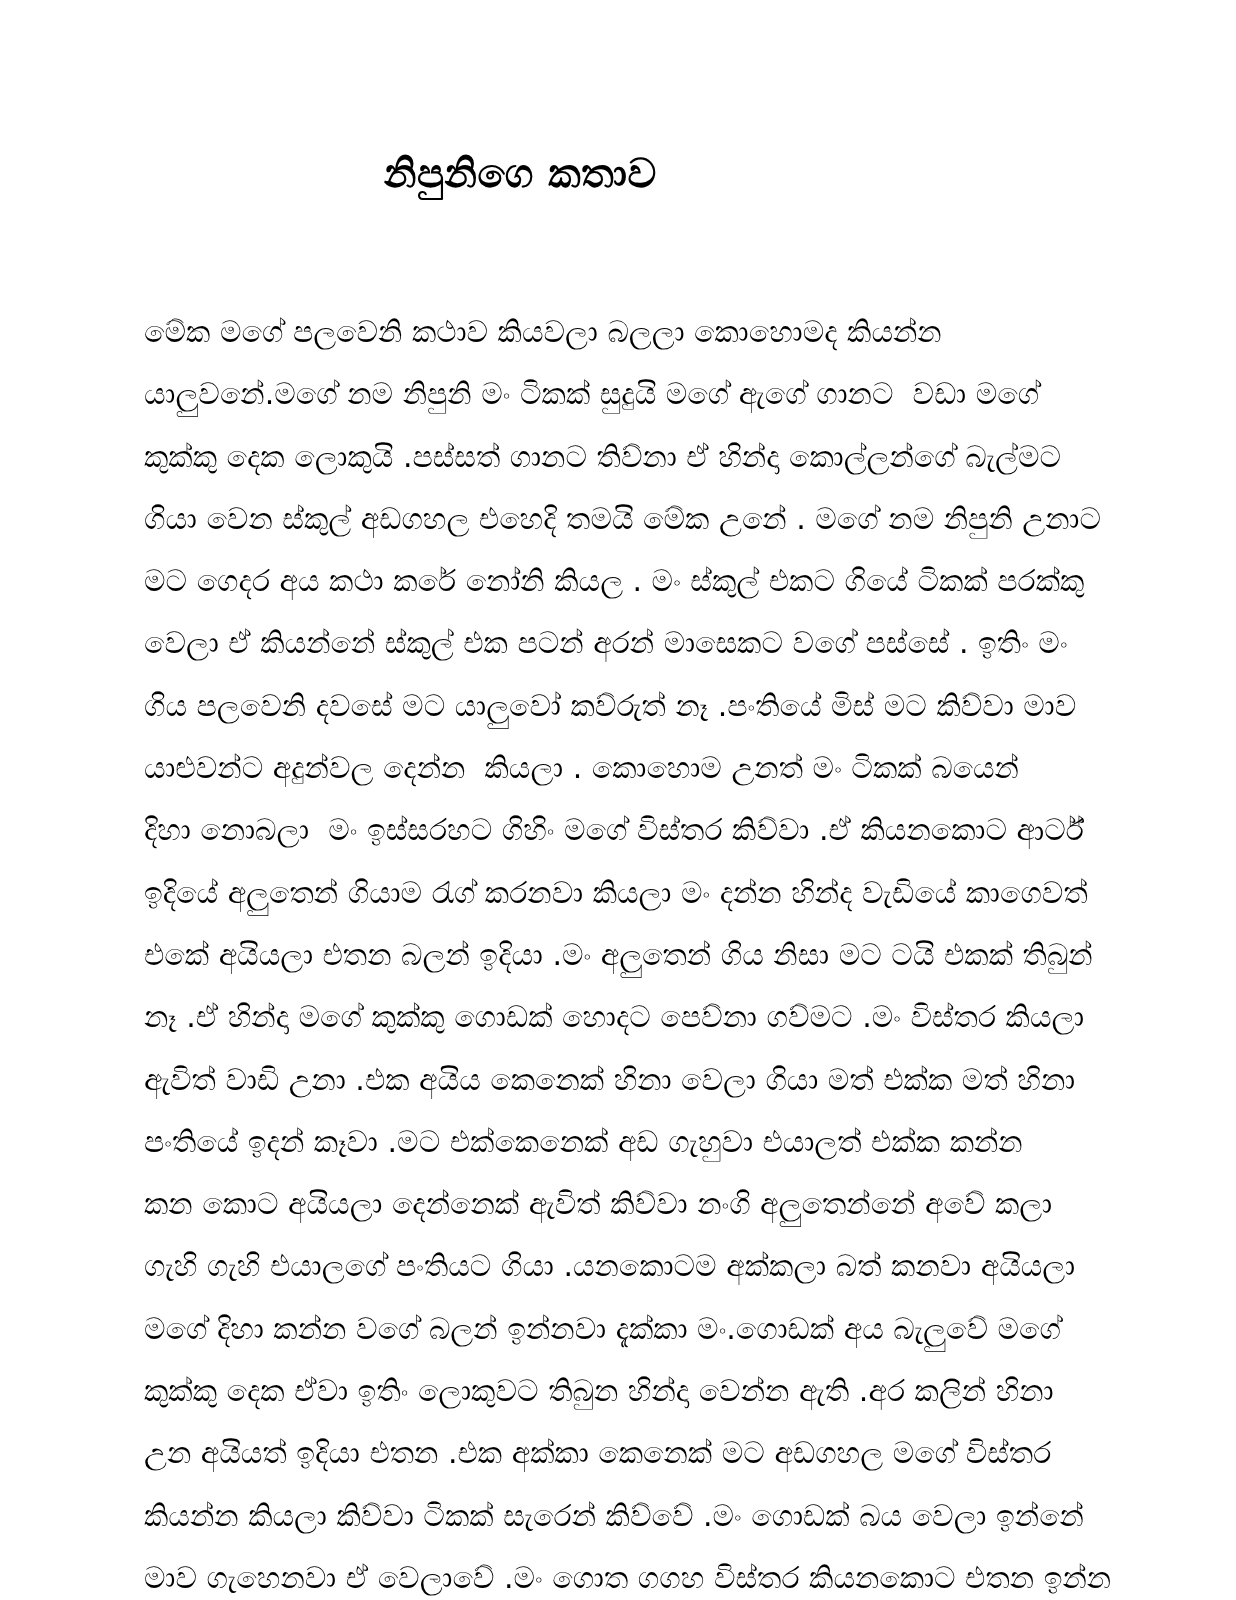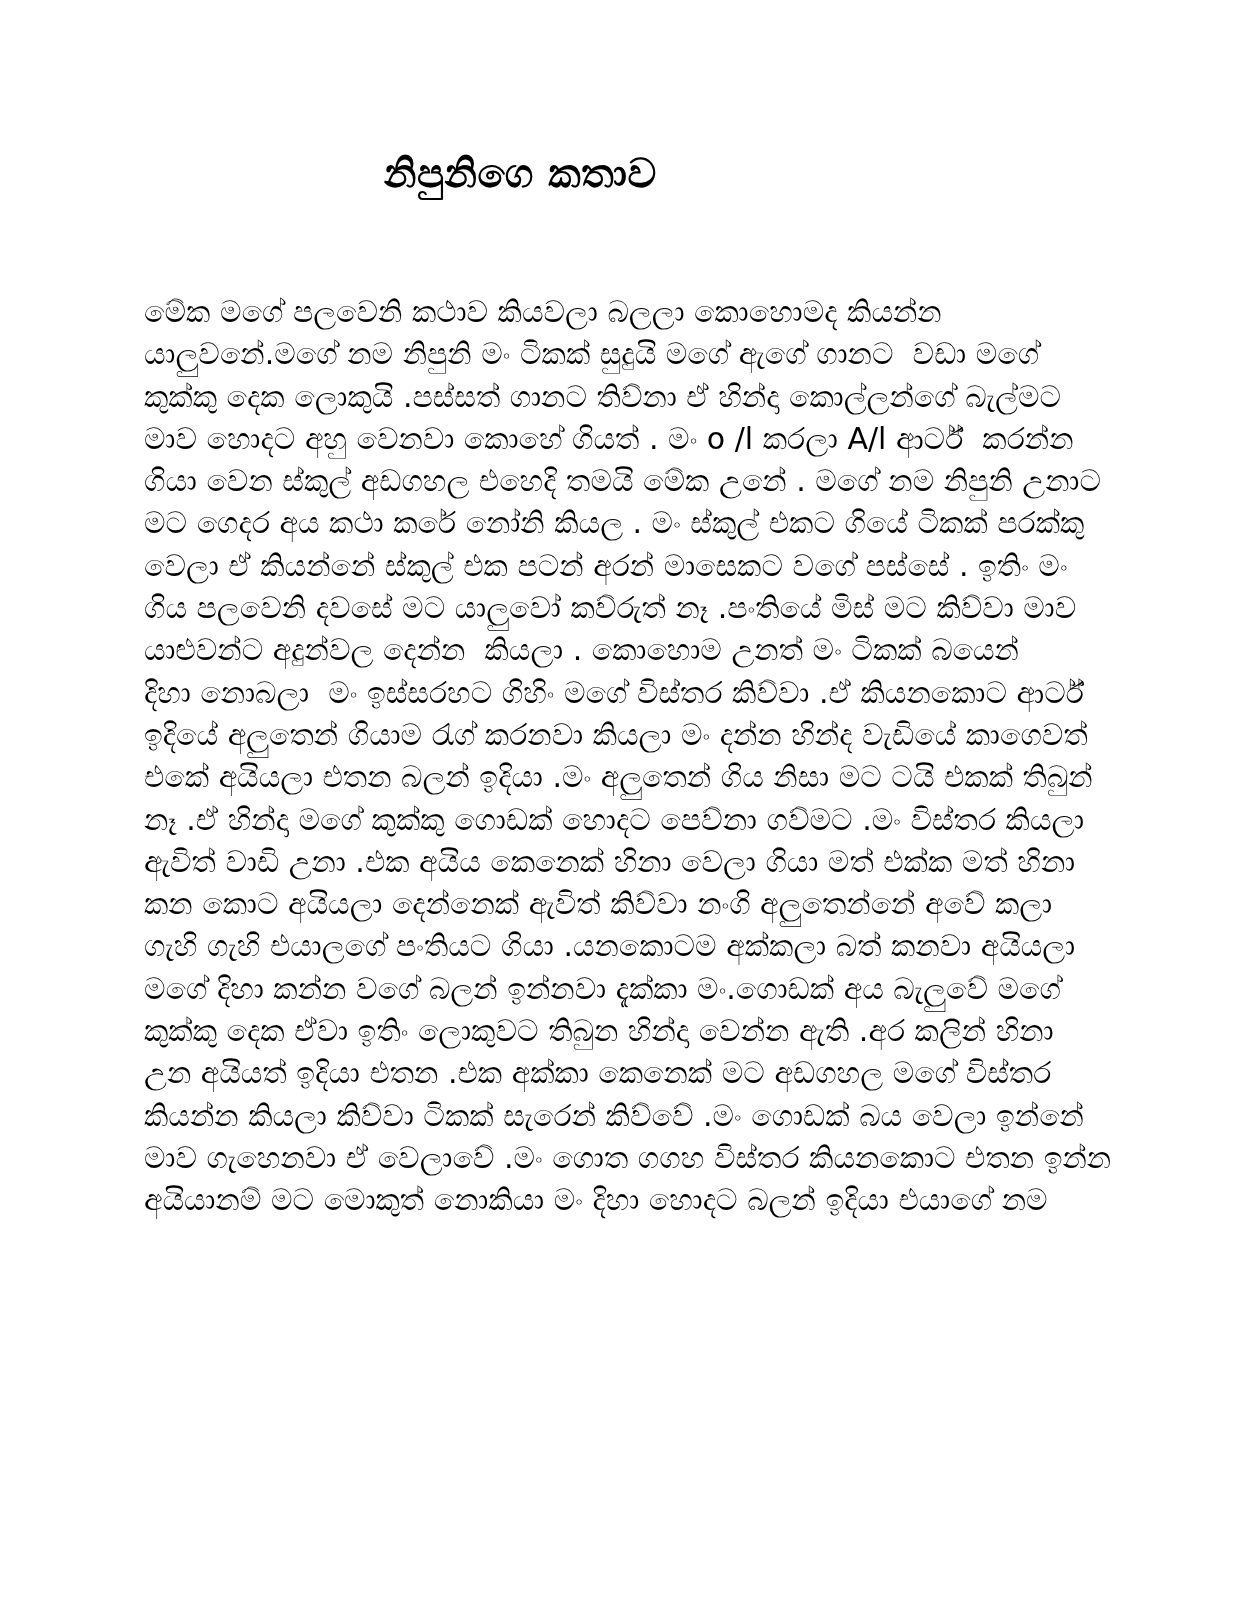--- a/index.html
+++ b/index.html
@@ -37,42 +37,43 @@
     left: 144px;
     width: 965px;
     font-size: 30px;
     line-height: 42.3px;
     color: #000000;
   }
   .text-line {
     white-space: pre;
     height: 42.3px;
     overflow: visible;
+    margin-top: 20px;
   }
 </style>
 </head>
 <body>
 
 <div class="page">
   <h1 class="doc-title">නිපුනිගෙ කතාව</h1>
   <div class="doc-body">
       <div class="text-line">මේක මගේ පලවෙනි කථාව කියවලා බලලා කොහොමද කියන්න</div>
       <div class="text-line">යාලුවනේ.මගේ නම නිපුනි මං ටිකක් සුදුයි මගේ ඇගේ ගානට  වඩා මගේ</div>
       <div class="text-line">කුක්කු දෙක ලොකුයි .පස්සත් ගානට තිව්නා ඒ හින්දා කොල්ලන්ගේ බැල්මට</div>
-      <div class="text-line">මාව හොදට අහු වෙනවා කොහේ ගියත් . මං o /l කරලා A/l ආර්ට්  කරන්න</div>
       <div class="text-line">ගියා වෙන ස්කුල් අඩගහල එහෙදි තමයි මේක උනේ . මගේ නම නිපුනි උනාට</div>
       <div class="text-line">මට ගෙදර අය කථා කරේ නෝනි කියල . මං ස්කුල් එකට ගියේ ටිකක් පරක්කු</div>
       <div class="text-line">වෙලා ඒ කියන්නේ ස්කුල් එක පටන් අරන් මාසෙකට වගේ පස්සේ . ඉතිං මං</div>
       <div class="text-line">ගිය පලවෙනි දවසේ මට යාලුවෝ කව්රුත් නෑ .පංතියේ මිස් මට කිව්වා මාව</div>
       <div class="text-line">යාළුවන්ට අදුන්වල දෙන්න  කියලා . කොහොම උනත් මං ටිකක් බයෙන්</div>
       <div class="text-line">දිහා නොබලා  මං ඉස්සරහට ගිහිං මගේ විස්තර කිව්වා .ඒ කියනකොට ආර්ට්</div>
       <div class="text-line">ඉදියේ අලුතෙන් ගියාම රැග් කරනවා කියලා මං දන්න හින්ද වැඩියේ කාගෙවත්</div>
       <div class="text-line">එකේ අයියලා එතන බලන් ඉදියා .මං අලුතෙන් ගිය නිසා මට ටයි එකක් තිබුන්</div>
       <div class="text-line">නෑ .ඒ හින්දා මගේ කුක්කු ගොඩක් හොදට පෙව්නා ගව්මට .මං විස්තර කියලා</div>
       <div class="text-line">ඇවිත් වාඩි උනා .එක අයිය කෙනෙක් හිනා වෙලා ගියා මත් එක්ක මත් හිනා</div>
+      <div class="text-line">පංතියේ ඉදන් කෑවා .මට එක්කෙනෙක් අඩ ගැහුවා එයාලත් එක්ක කන්න</div>
       <div class="text-line">කන කොට අයියලා දෙන්නෙක් ඇවිත් කිව්වා නංගි අලුතෙන්නේ අවේ කලා</div>
       <div class="text-line">ගැහි ගැහි එයාලගේ පංතියට ගියා .යනකොටම අක්කලා බත් කනවා අයියලා</div>
       <div class="text-line">මගේ දිහා කන්න වගේ බලන් ඉන්නවා දැක්කා මං.ගොඩක් අය බැලුවේ මගේ</div>
       <div class="text-line">කුක්කු දෙක ඒවා ඉතිං ලොකුවට තිබුන හින්දා වෙන්න ඇති .අර කලින් හිනා</div>
       <div class="text-line">උන අයියත් ඉදියා එතන .එක අක්කා කෙනෙක් මට අඩගහල මගේ විස්තර</div>
       <div class="text-line">කියන්න කියලා කිව්වා ටිකක් සැරෙන් කිව්වේ .මං ගොඩක් බය වෙලා ඉන්නේ</div>
       <div class="text-line">මාව ගැහෙනවා ඒ වෙලාවේ .මං ගොත ගගහ විස්තර කියනකොට එතන ඉන්න</div>
       <div class="text-line">අයියානම් මට මොකුත් නොකියා මං දිහා හොදට බලන් ඉදියා එයාගේ නම</div>
     </div>
 </div>

